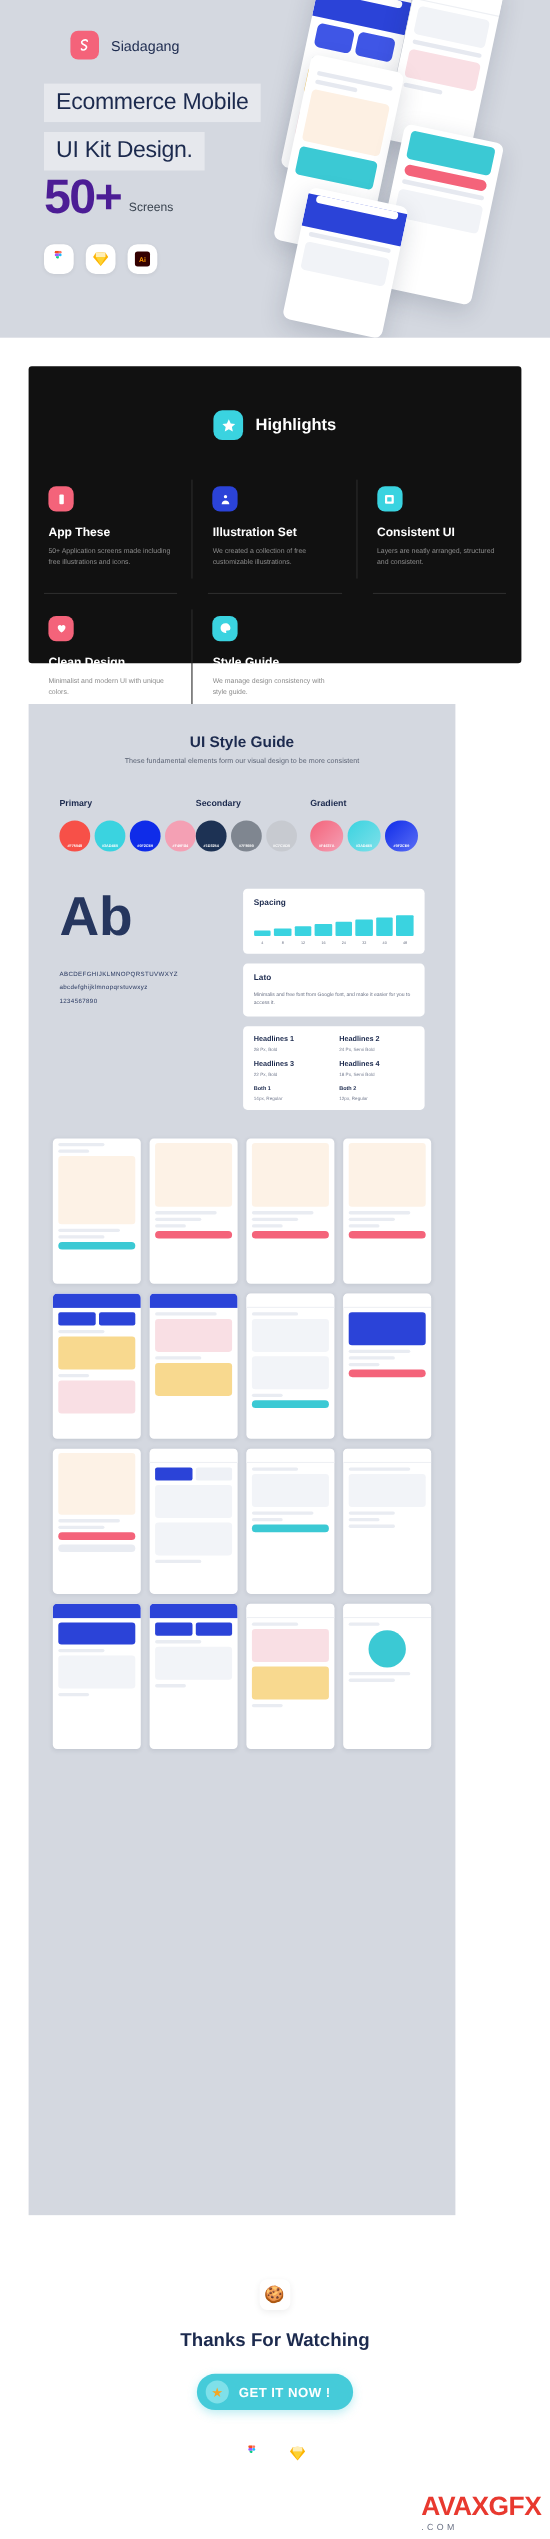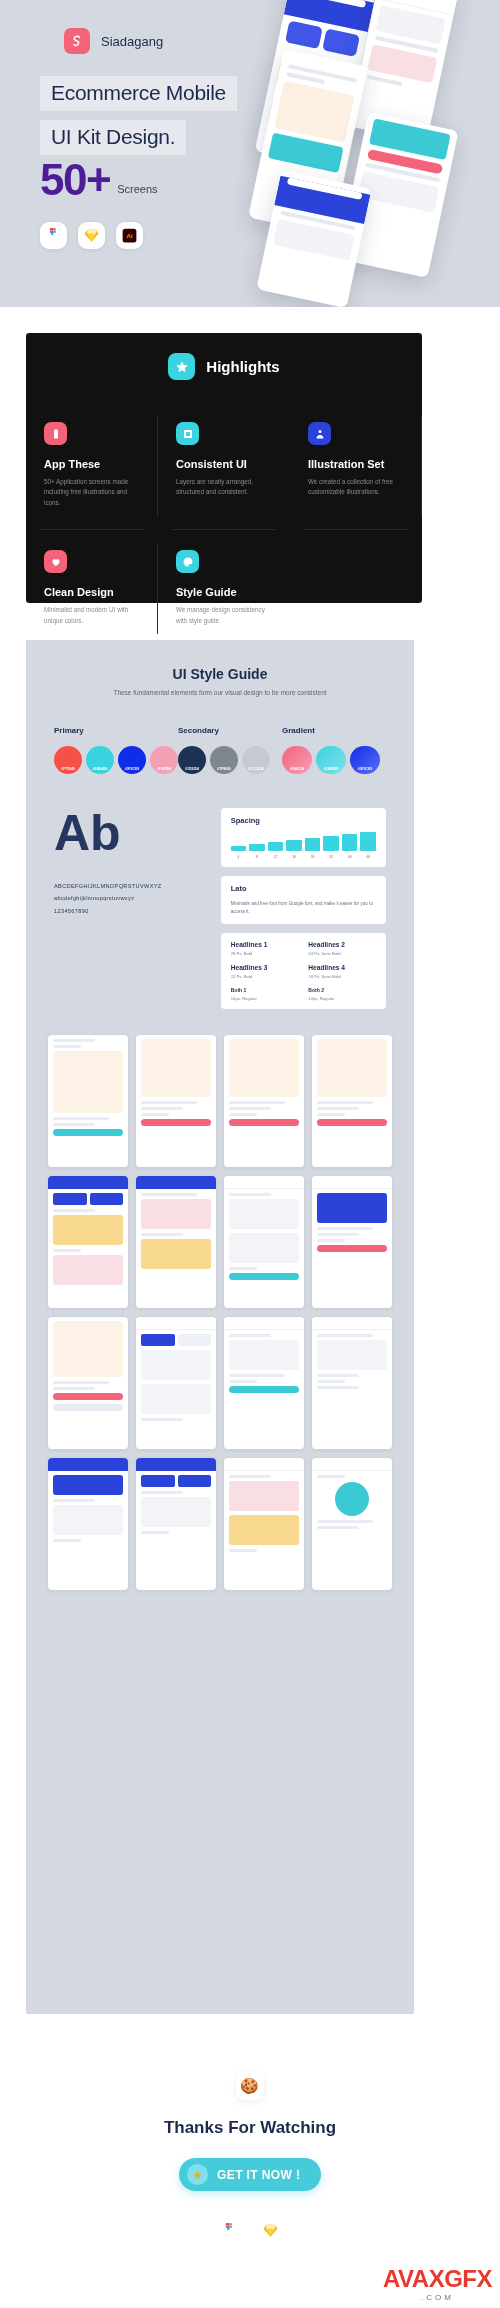--- a/index.html
+++ b/index.html
@@ -41,21 +41,21 @@
   .mk-card { margin:5px 7px; height:26px; background:#f1f3f7; border-radius:4px; }
   .mk-card.y { background:#f6c756; }
   .mk-card.p { background:#f9dfe4; }
   .mk-line { margin:4px 8px; height:4px; background:#e6e9f0; border-radius:3px; }
   .mk-line.s { width:45%; }
   .mk-teal { height:26px; background:#3bc9d4; margin:5px 7px; border-radius:4px; }
   .mk-pink { height:10px; background:#f4637a; margin:4px 8px; border-radius:5px; }
   .mk-illus { height:48px; background:#fdf0e3; margin:5px 7px; border-radius:4px; }
 
   
-  .highlights { position:absolute; left:26px; top:333px; width:396px; height:270px; background:#111111; border-radius:3px; padding:20px 0 0 0; }
+  .highlights { position:absolute; left:26px; top:333px; width:448px; height:270px; background:#111111; border-radius:3px; padding:40px 0 0 0; }
   .hl-head { display:flex; align-items:center; justify-content:center; gap:11px; margin-bottom:22px; }
   .hl-badge { width:27px; height:27px; border-radius:8px; background:#3ad3e0; display:flex; align-items:center; justify-content:center; }
   .hl-badge svg { width:14px; height:14px; }
   .hl-title { color:#fff; font-size:15px; font-weight:600; }
   .hl-grid { display:grid; grid-template-columns:1fr 1fr 1fr; }
   .hl-cell { padding:20px 18px 22px 18px; position:relative; }
   .hl-cell.bd-r::after { content:''; position:absolute; right:0; top:14px; bottom:14px; width:1px; background:#2c2c2c; }
   .hl-cell.bd-b::before { content:''; position:absolute; left:14px; right:14px; bottom:0; height:1px; background:#2c2c2c; }
   .hl-icon { width:23px; height:23px; border-radius:7px; display:flex; align-items:center; justify-content:center; margin-bottom:13px; }
   .hl-icon svg { width:12px; height:12px; }
@@ -114,21 +114,21 @@
 
   
   .footer { position:absolute; left:0; top:2014px; width:500px; height:294px; background:#fff; }
   .ft-emoji { width:28px; height:28px; margin:58px auto 0 auto; border-radius:7px; background:#fff; box-shadow:0 2px 7px rgba(0,0,0,0.07); display:flex; align-items:center; justify-content:center; font-size:15px; }
   .ft-thanks { text-align:center; font-size:17px; font-weight:700; color:#1c2a4e; margin-top:18px; }
   .ft-cta { margin:20px auto 0 auto; width:142px; height:33px; border-radius:17px; background:#45cbd9; display:flex; align-items:center; gap:9px; padding-left:8px; box-shadow:0 3px 9px rgba(69,203,217,0.35); }
   .ft-cta .star { width:21px; height:21px; border-radius:11px; background:#7fe0e9; display:flex; align-items:center; justify-content:center; font-size:12px; color:#f5a623; }
   .ft-cta .ctatxt { color:#fff; font-size:12px; font-weight:700; letter-spacing:0.4px; }
   .ft-tools { display:flex; justify-content:center; gap:14px; margin-top:26px; }
   .ft-tools .tool { box-shadow:none; background:transparent; }
-  .wm { position:absolute; right:8px; bottom:6px; text-align:center; }
+  .wm { position:absolute; right:8px; bottom:6px; text-align:left; }
   .wm-t { font-size:24px; font-weight:700; color:#e8392f; letter-spacing:-0.5px; }
   .wm-b { font-size:8px; color:#6b7285; letter-spacing:3px; }
 </style>
 </head>
 <body>
 
 <div class="hero">
 
   <div class="mock m1">
     <div class="mk-top">
@@ -233,39 +233,39 @@
   <div class="hl-grid">
     <div class="hl-cell bd-r bd-b">
       <div class="hl-icon" style="background:#f4637a">
         <svg viewBox="0 0 24 24" fill="#fff">
             <rect x="8" y="3" width="8" height="18" rx="2"></rect>
           </svg>
       </div>
       <div class="hl-name">App These</div>
       <div class="hl-desc">50+ Application screens made including free illustrations and icons.</div>
     </div>
+    <div class="hl-cell bd-r bd-b">
+      <div class="hl-icon" style="background:#2b43d8">
+        <svg viewBox="0 0 24 24" fill="#fff">
+            <circle cx="12" cy="7" r="3"></circle>
+            <path d="M5 21c0-4 3.2-7 7-7s7 3 7 7z"></path>
+          </svg>
+      </div>
+      <div class="hl-name">Illustration Set</div>
+      <div class="hl-desc">We created a collection of free customizable illustrations.</div>
+    </div>
     <div class="hl-cell bd-b">
       <div class="hl-icon" style="background:#3ad3e0">
         <svg viewBox="0 0 24 24" fill="#fff">
             <rect x="4" y="4" width="16" height="16" rx="2"></rect>
             <rect x="8" y="8" width="8" height="8" rx="1" fill="#3ad3e0"></rect>
           </svg>
       </div>
       <div class="hl-name">Consistent UI</div>
       <div class="hl-desc">Layers are neatly arranged, structured and consistent.</div>
-    </div>
-    <div class="hl-cell bd-r bd-b">
-      <div class="hl-icon" style="background:#2b43d8">
-        <svg viewBox="0 0 24 24" fill="#fff">
-            <circle cx="12" cy="7" r="3"></circle>
-            <path d="M5 21c0-4 3.2-7 7-7s7 3 7 7z"></path>
-          </svg>
-      </div>
-      <div class="hl-name">Illustration Set</div>
-      <div class="hl-desc">We created a collection of free customizable illustrations.</div>
     </div>
 
     <div class="hl-cell bd-r">
       <div class="hl-icon" style="background:#f4637a">
         <svg viewBox="0 0 24 24" fill="#fff">
             <path d="M12 20s-7-4.6-7-9.2A3.9 3.9 0 0112 8a3.9 3.9 0 017 2.8C19 15.4 12 20 12 20z"></path>
           </svg>
       </div>
       <div class="hl-name">Clean Design</div>
       <div class="hl-desc">Minimalist and modern UI with unique colors.</div>

